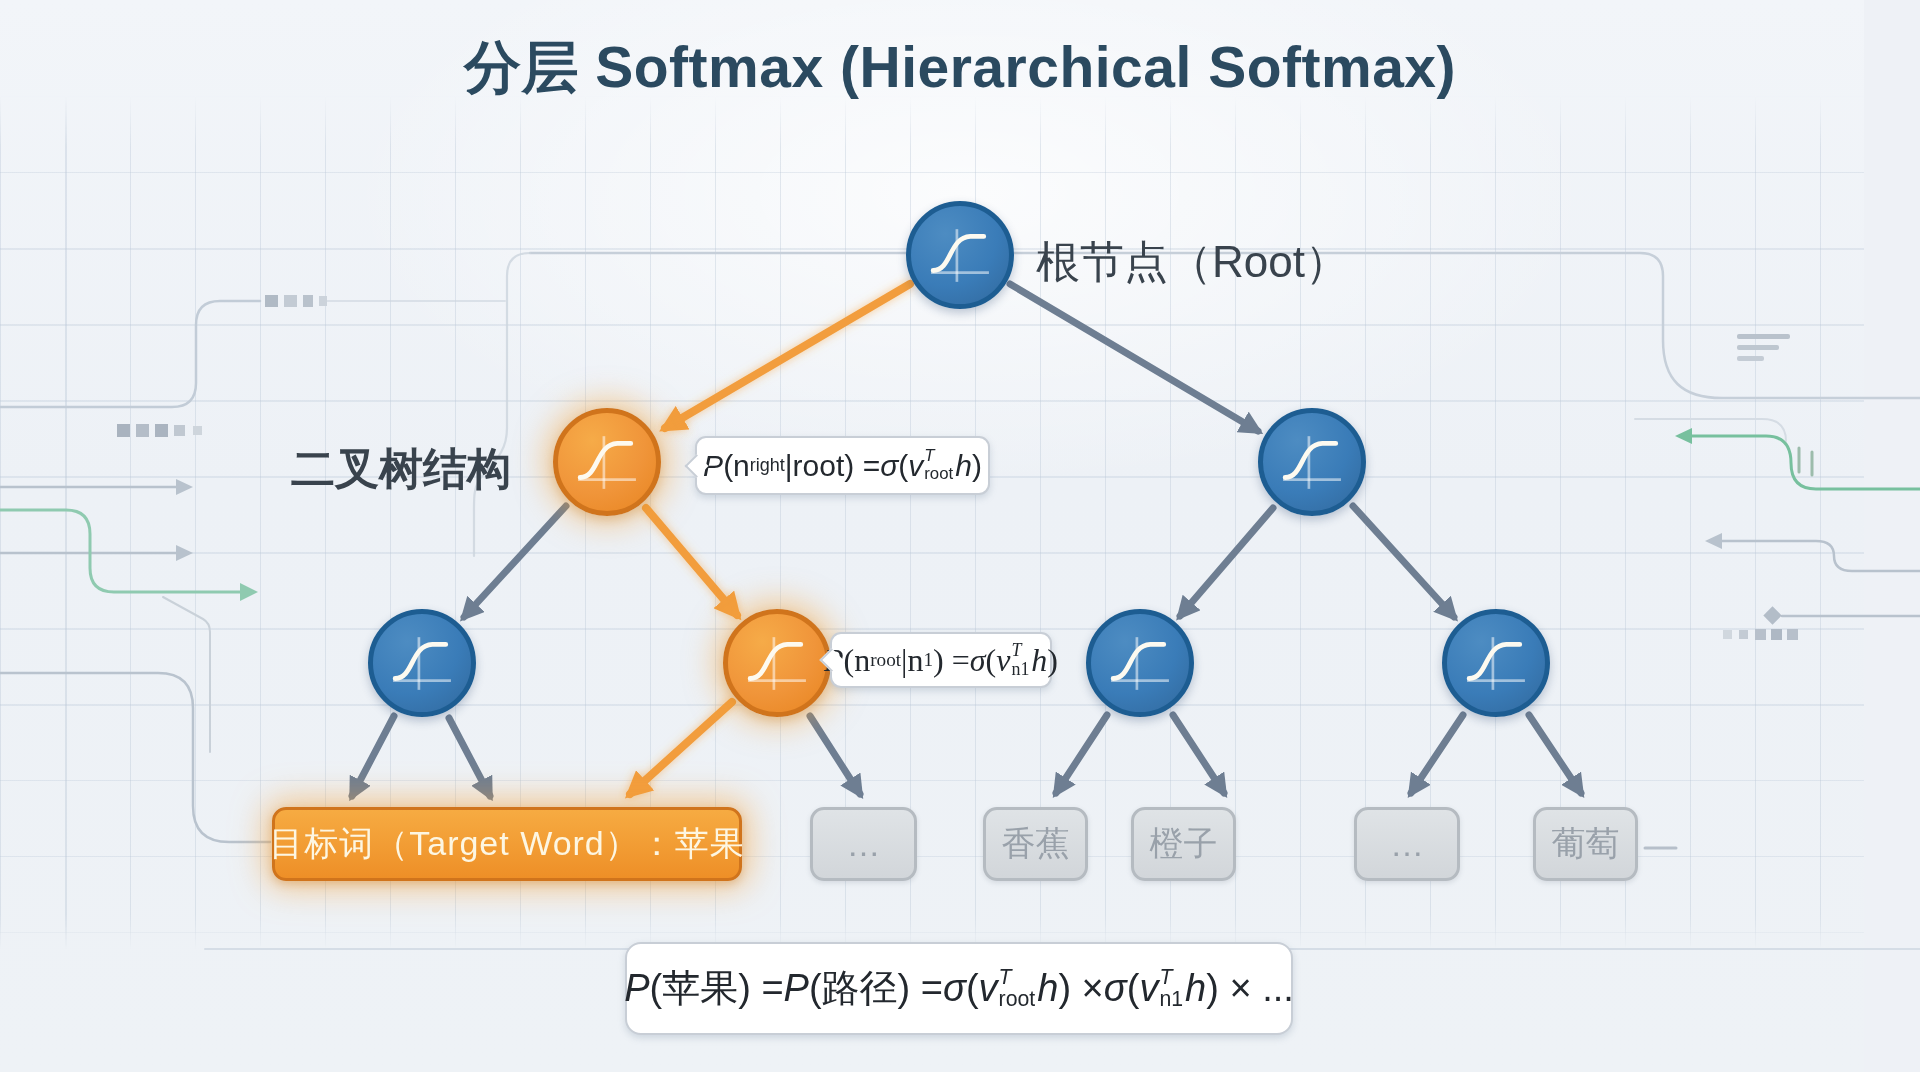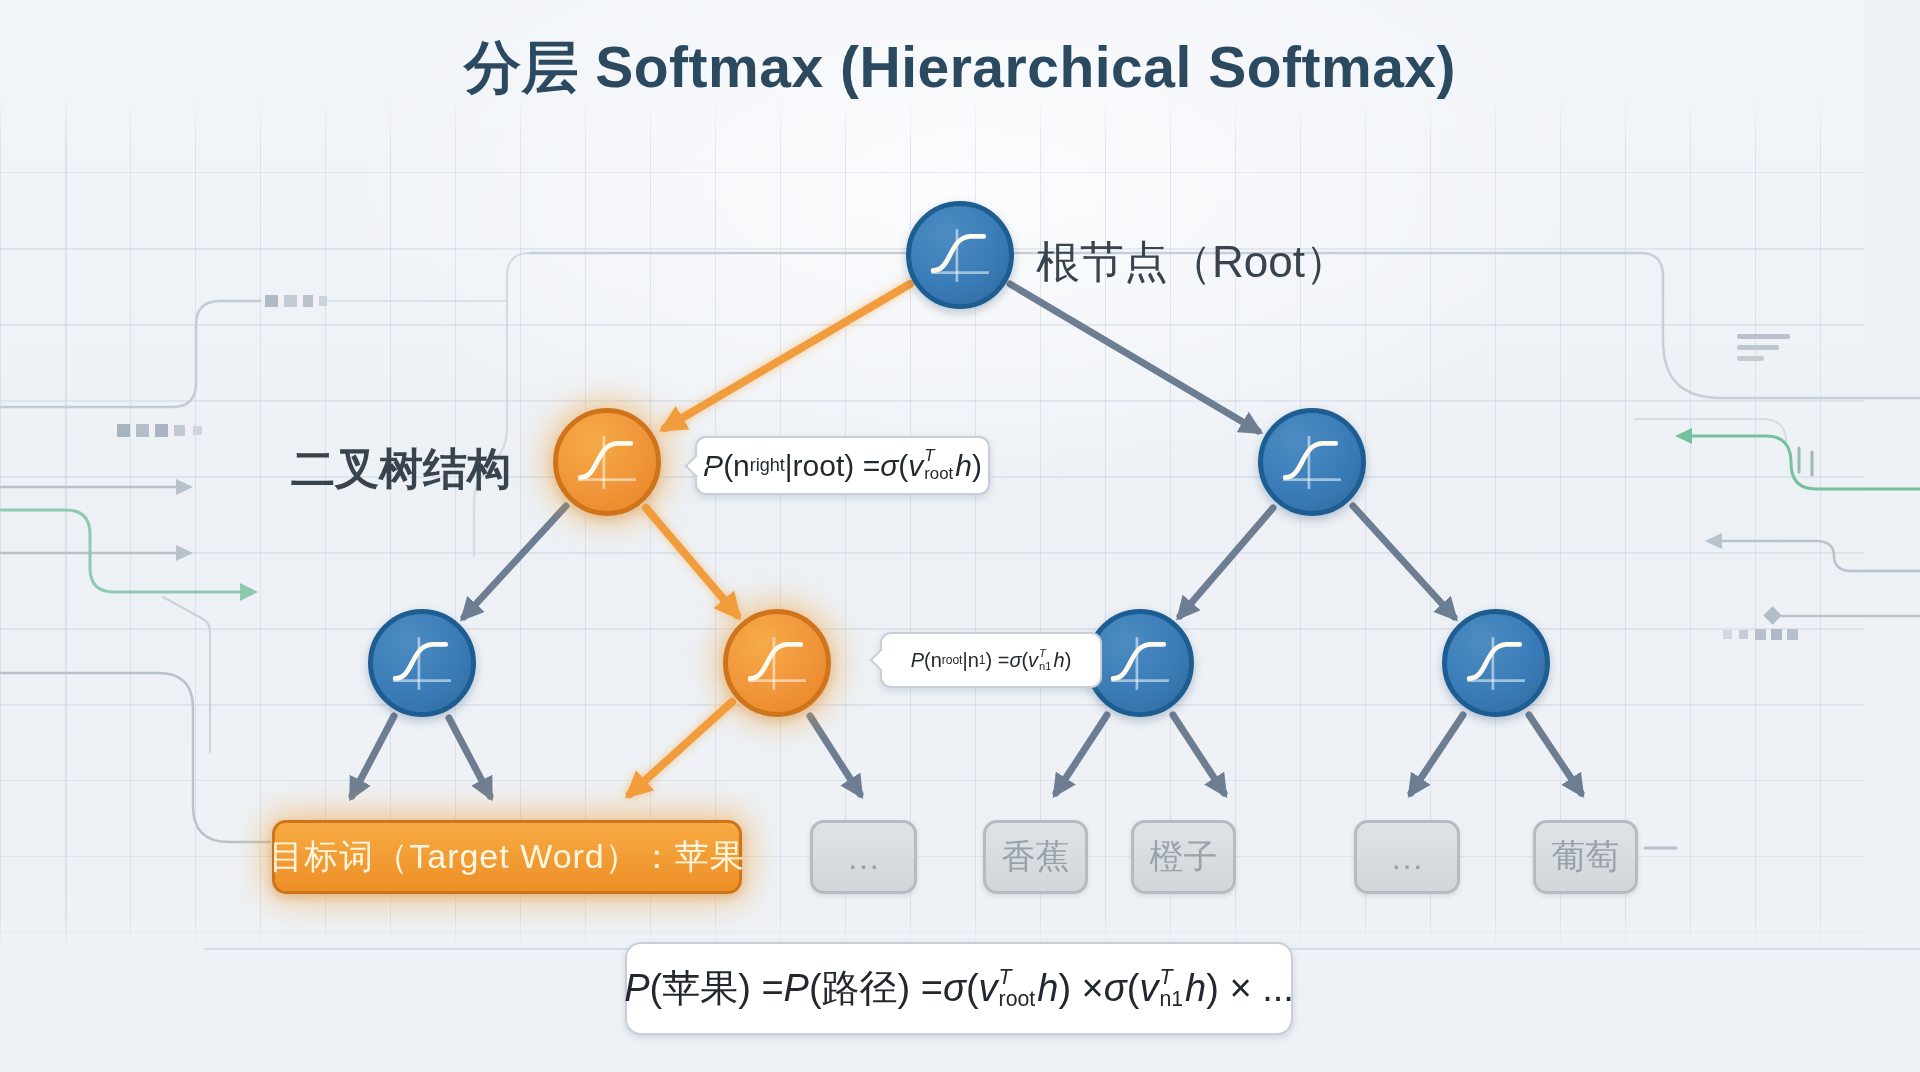--- a/index.html
+++ b/index.html
@@ -28,21 +28,21 @@
   .node.orange{background:radial-gradient(circle at 35% 28%, #f6ab48, #f0953a 55%, #e8841f 100%);
                border:5px solid var(--node-orange-border,#d0741c);
                box-shadow:0 0 30px 8px rgba(245,163,58,.50), 0 4px 10px rgba(160,100,30,.25);}
   .sig{width:62px;height:62px;}
   .sig .axis{stroke:rgba(255,255,255,.52);stroke-width:2.6;}
   .sig .curve{stroke:#fdfaf0;stroke-width:4.6;fill:none;stroke-linecap:round;}
   
   .lbl{position:absolute;font-size:44px;color:var(--label-text,#39434d);white-space:nowrap;}
   
   .leaf{position:absolute;top:807px;height:74px;border-radius:14px;box-sizing:border-box;
-        display:flex;align-items:center;justify-content:center;font-size:34px;white-space:nowrap;margin-top:13px;}
+        display:flex;align-items:center;justify-content:center;font-size:34px;white-space:nowrap;}
   .leaf.gray{background:linear-gradient(180deg,#dfe3e6,#d2d6da);
              border:3px solid var(--leaf-gray-border,#b5bbc1);
              color:var(--leaf-gray-text,#99a1aa);
              box-shadow:0 2px 5px rgba(100,110,125,.18);}
   .leaf.target{background:linear-gradient(180deg,#f6ab42,#ee8f27);
                border:3px solid var(--target-border,#d0741c);
                color:var(--target-text,#fdf6e2);font-weight:500;letter-spacing:1px;
                box-shadow:0 0 32px 7px rgba(245,163,58,.55), 0 3px 8px rgba(170,100,25,.3);}
   
   .callout{position:absolute;background:#fff;border:2px solid #c8ced6;border-radius:11px;
@@ -220,21 +220,21 @@
   <div class="leaf gray" style="left:810px;width:107px;">…</div>
   <div class="leaf gray" style="left:983px;width:105px;">香蕉</div>
   <div class="leaf gray" style="left:1131px;width:105px;">橙子</div>
   <div class="leaf gray" style="left:1354px;width:106px;">…</div>
   <div class="leaf gray" style="left:1533px;width:105px;">葡萄</div>
 
   <div class="callout tail formula" style="left:695px;top:436px;width:295px;height:59px;font-size:30px;"><i>P</i>(n<span class="fsub">right</span>|root) = <i>σ</i>(<i>v</i><span class="fstack">
         <span class="fsup">T</span>
         <span class="fsubr">root</span>
       </span><i>h</i>)</div>
-  <div class="callout tail formula" style="left:880px;top:632px;width:222px;height:56px;font-size:20px;"><i>P</i>(n<span class="fsub">root</span>|n<span class="fsub">1</span>) = <i>σ</i>(<i>v</i><span class="fstack">
+  <div class="callout tail formula" style="left:830px;top:632px;width:222px;height:56px;font-size:32px;font-family:Liberation Serif, serif;"><i>P</i>(n<span class="fsub">root</span>|n<span class="fsub">1</span>) = <i>σ</i>(<i>v</i><span class="fstack">
         <span class="fsup">T</span>
         <span class="fsubr">n1</span>
       </span><i>h</i>)</div>
   <div class="callout formula" style="left:625px;top:942px;width:668px;height:93px;font-size:38px;border-radius:16px;"><i>P</i>(苹果) = <i>P</i>(路径) = <i>σ</i>(<i>v</i><span class="fstack">
         <span class="fsup">T</span>
         <span class="fsubr">root</span>
       </span><i>h</i>) × <i>σ</i>(<i>v</i><span class="fstack">
         <span class="fsup">T</span>
         <span class="fsubr">n1</span>
       </span><i>h</i>) × ...</div>

